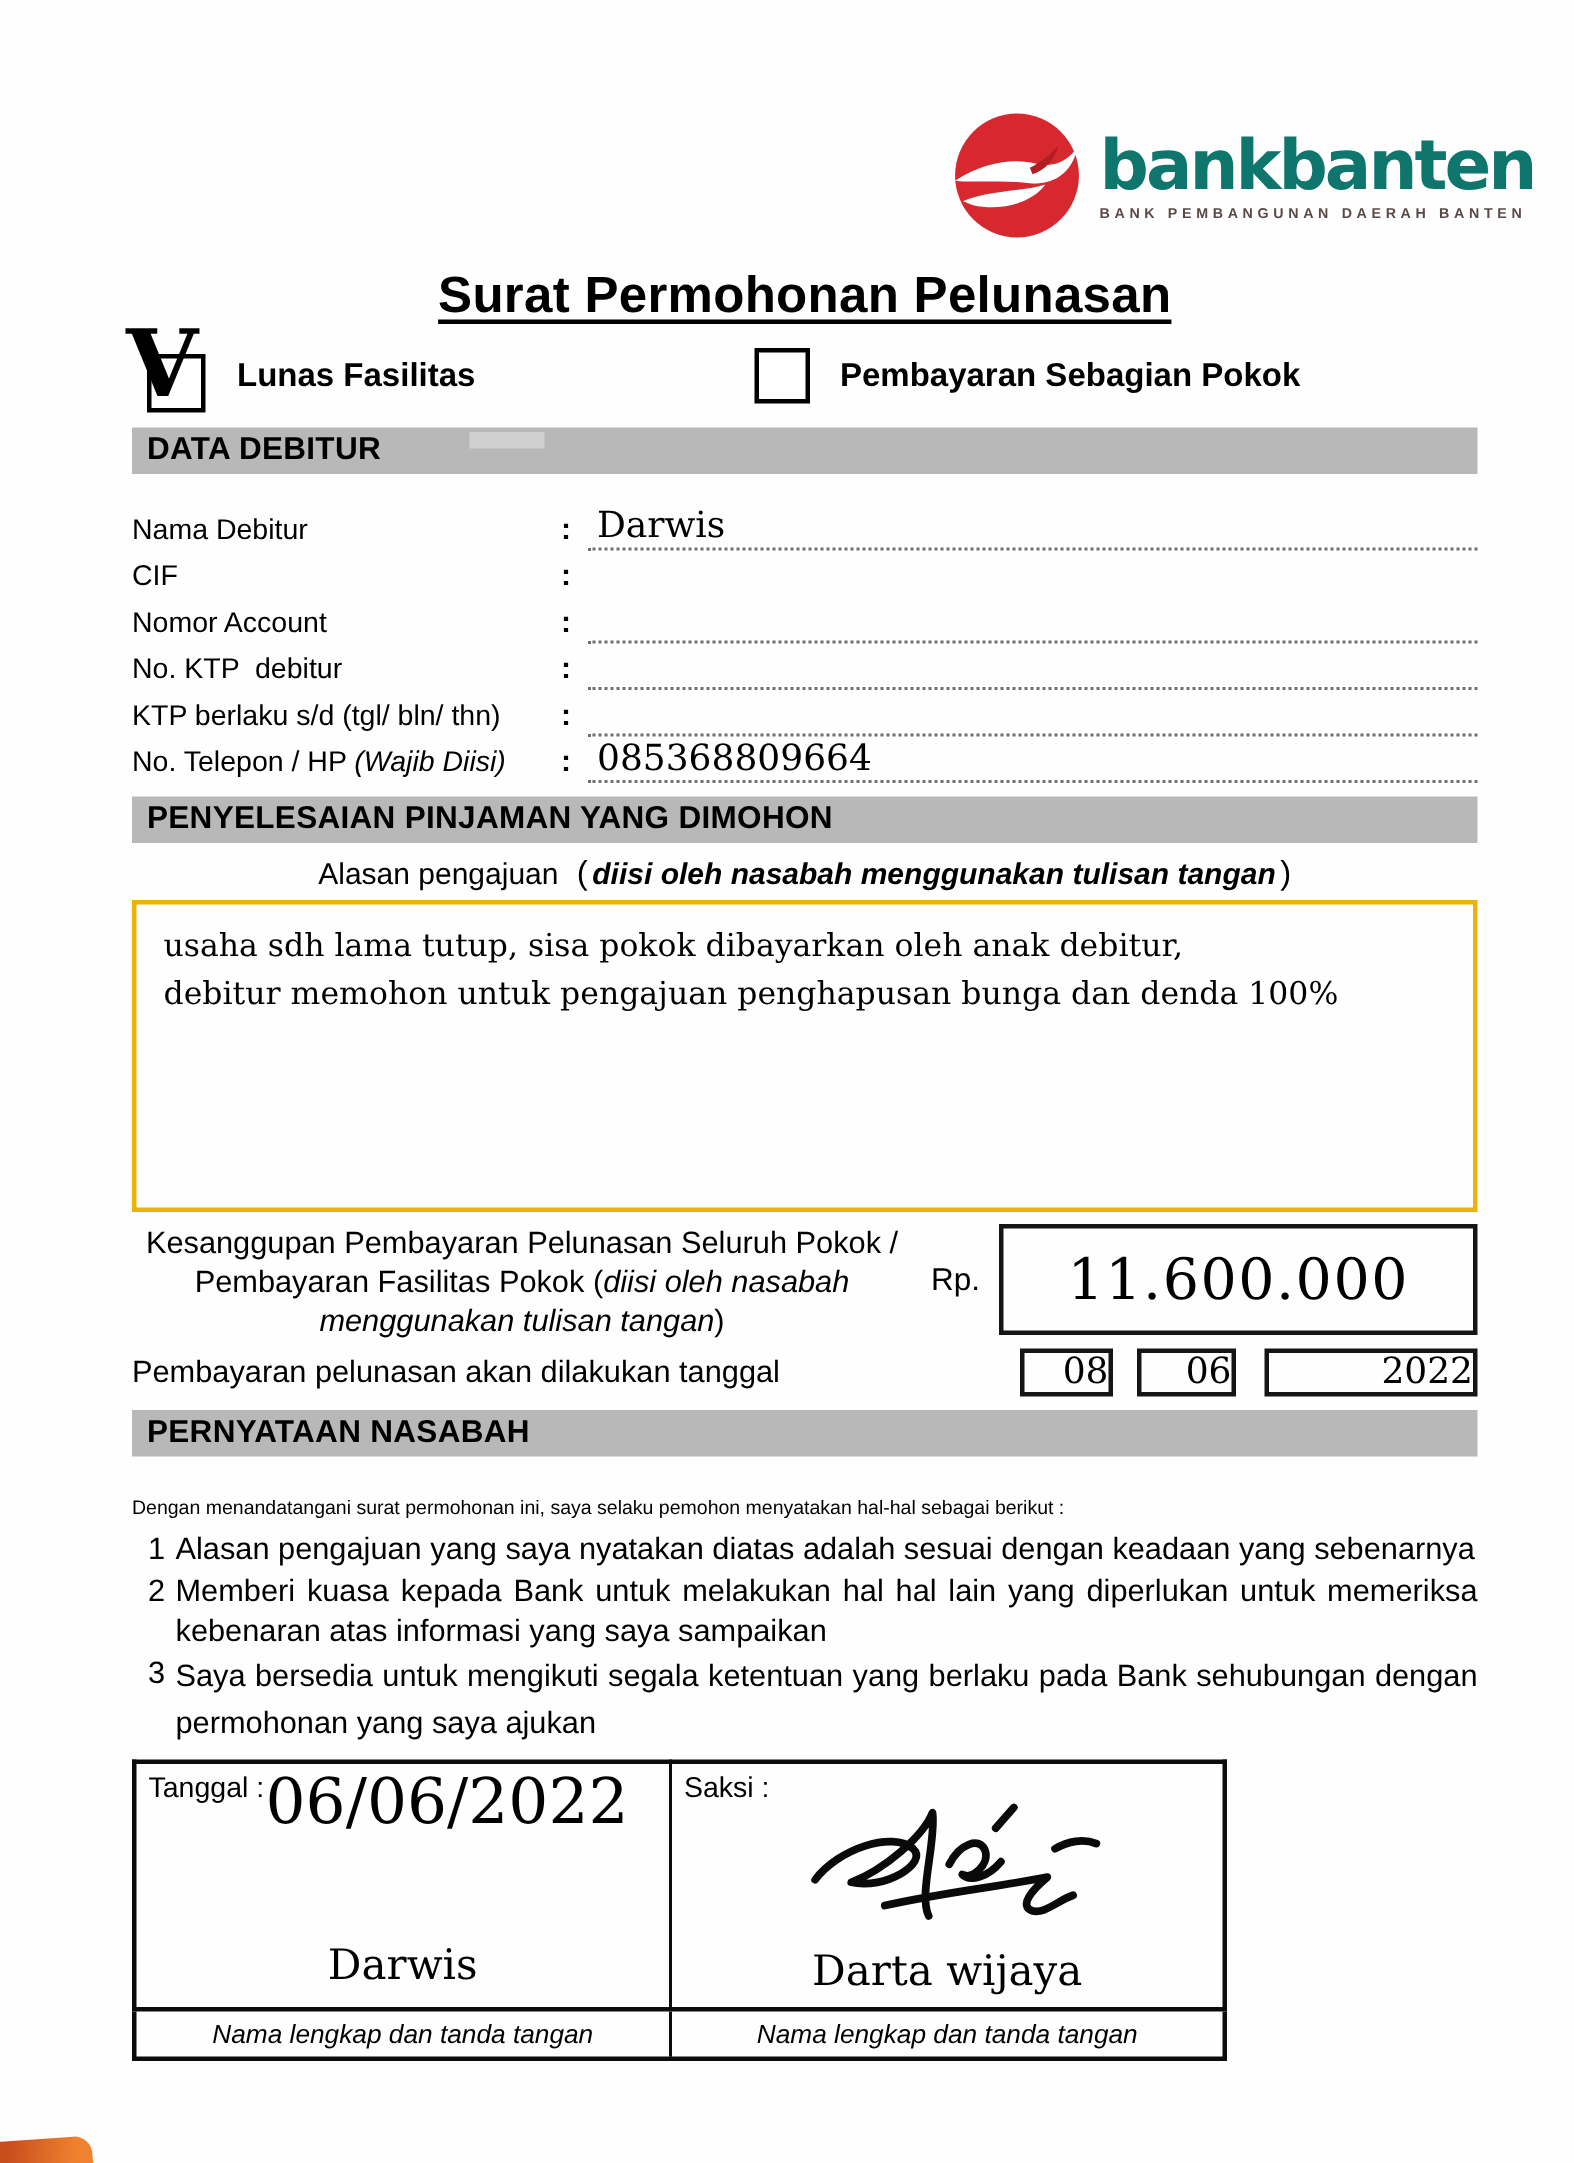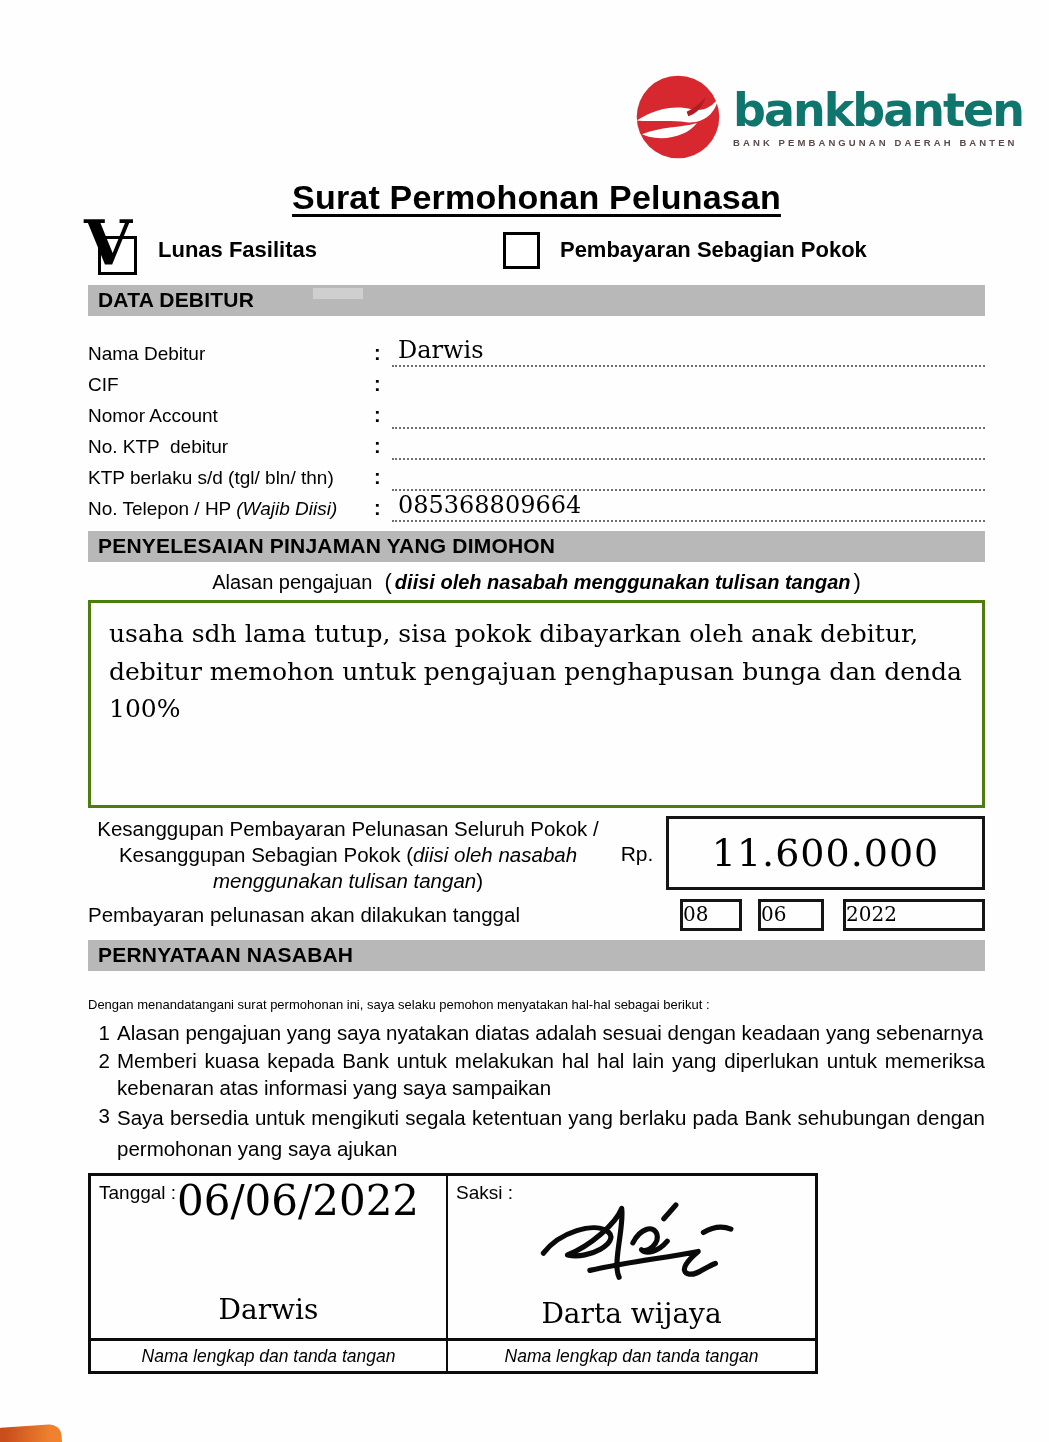--- a/index.html
+++ b/index.html
@@ -46,35 +46,35 @@
   .f-note { font-style:italic; }
   .f-colon { width:18px; flex:none; font-size:20px; font-weight:bold; padding-bottom:2px; }
   .f-value { flex:1; border-bottom:2px dotted #6f6f6f; font-family:"DejaVu Serif", serif;
     font-size:24px; line-height:1.05; padding:0 4px 1px 6px; min-height:26px; }
   .artifact { position:absolute; left:313px; top:288px; width:50px; height:11px; background:#cfcfcf; }
 
   
   .alasan-line { margin-top:7px; font-size:20px; display:flex; align-items:baseline;justify-content:center; }
   .alasan-note { font-weight:bold; font-style:italic; margin:0 3px; }
   .alasan-paren { font-size:22px; }
-  .reason-box { margin-top:5px; border:3px solid #4d7c0f; height:178px; padding:12px 18px;
-    font-family:"DejaVu Serif", serif; font-size:25px; line-height:1.5; }
+  .reason-box { margin-top:5px; border:3px solid #eab308; height:178px; padding:12px 18px;
+    font-family:"DejaVu Serif", serif; font-size:21px; line-height:1.5; }
 
   .kes-row { margin-top:8px; display:flex;text-align:center; }
   .kes-text { width:520px; flex:none; font-size:20.5px; line-height:26px; }
   .kes-italic { font-style:italic; }
   .kes-rp { width:58px; flex:none; font-size:21px; padding-top:26px; }
   .kes-box { flex:1; border:3px solid #151515; height:68px; align-self:flex-start;
     display:flex; align-items:center; justify-content:center;
     font-family:"DejaVu Serif", serif; font-size:38px; letter-spacing:1px; }
 
   .date-row { margin-top:5px; display:flex; align-items:center; }
   .date-label { width:580px; flex:none; font-size:20.5px; }
-  .date-box { border:3px solid #151515; height:26px; line-height:25px; text-align:left;
-    font-family:"DejaVu Serif", serif; font-size:20px; }
+  .date-box { border:3px solid #151515; height:26px; line-height:25px; text-align:right;
+    font-family:"DejaVu Serif", serif; font-size:24px; }
   .d-day { width:56px; margin-left:12px; }
   .d-month { width:60px; margin-left:16px; }
   .d-year { width:136px; margin-left:19px; }
 
   
   .st-intro { margin-top:20px; font-size:13px; line-height:27px; width:880px; }
   .st-item { display:flex; margin-top:1px; }
   .st-num { width:22px; flex:none; text-align:right; font-size:20.5px; line-height:27px; }
   .st-text { flex:1; margin-left:7px; text-align:justify; font-size:20.5px; line-height:27px; }
   .st-item3 .st-text { line-height:31px; }
@@ -179,21 +179,21 @@
     </div>
 
     <div class="reason-box">
       <div>usaha sdh lama tutup, sisa pokok dibayarkan oleh anak debitur,</div>
       <div>debitur memohon untuk pengajuan penghapusan bunga dan denda 100%</div>
     </div>
 
     <div class="kes-row">
       <div class="kes-text">
         <div>Kesanggupan Pembayaran Pelunasan Seluruh Pokok /</div>
-        <div><span>Kesanggupan Sebagian Pokok (</span><span class="kes-italic">diisi oleh nasabah</span></div>
+        <div><span>Pembayaran Fasilitas Pokok (</span><span class="kes-italic">diisi oleh nasabah</span></div>
         <div><span class="kes-italic">menggunakan tulisan tangan</span><span>)</span></div>
       </div>
       <div class="kes-rp">Rp.</div>
       <div class="kes-box">11.600.000</div>
     </div>
 
     <div class="date-row">
       <div class="date-label">Pembayaran pelunasan akan dilakukan tanggal</div>
       <div class="date-box d-day">08</div>
       <div class="date-box d-month">06</div>

